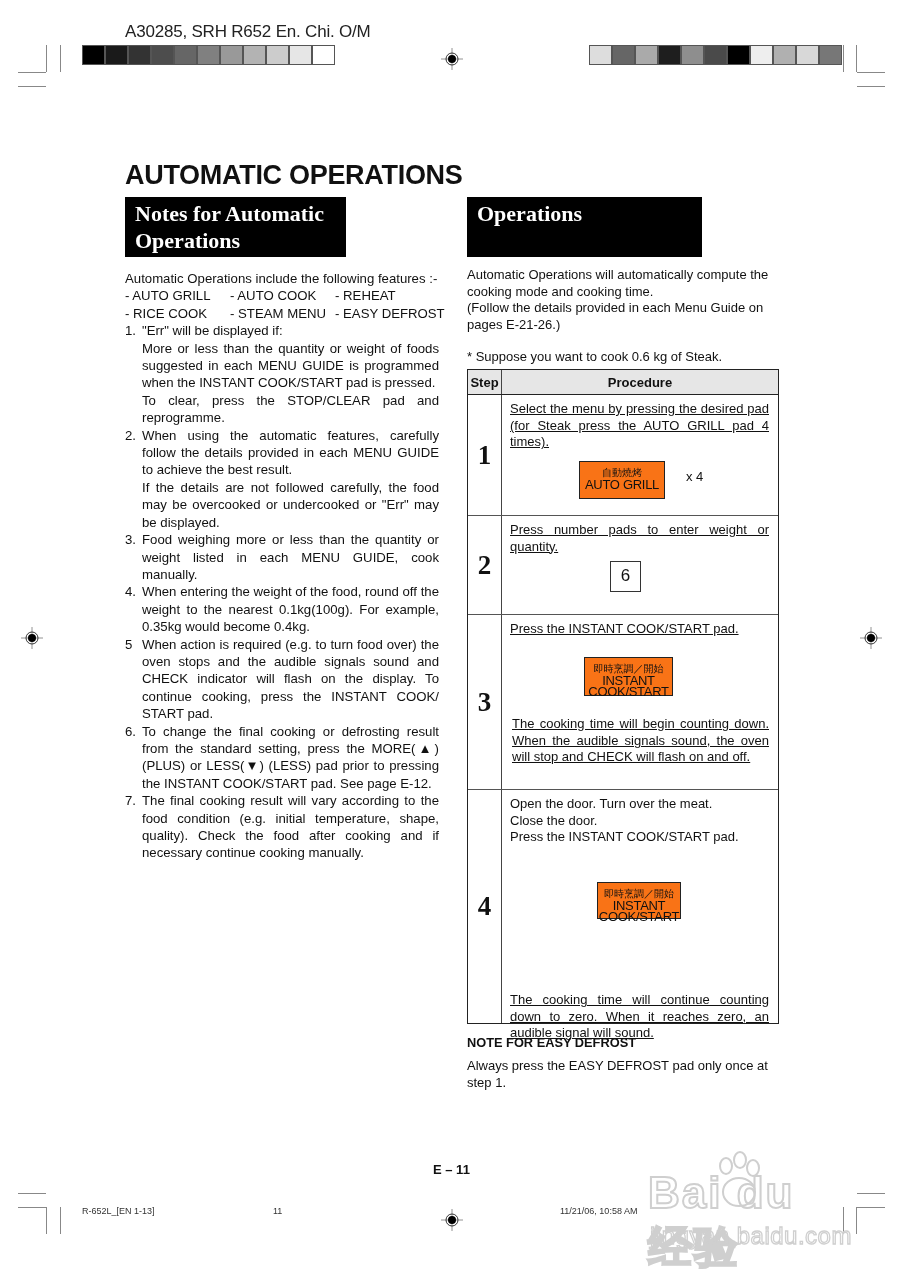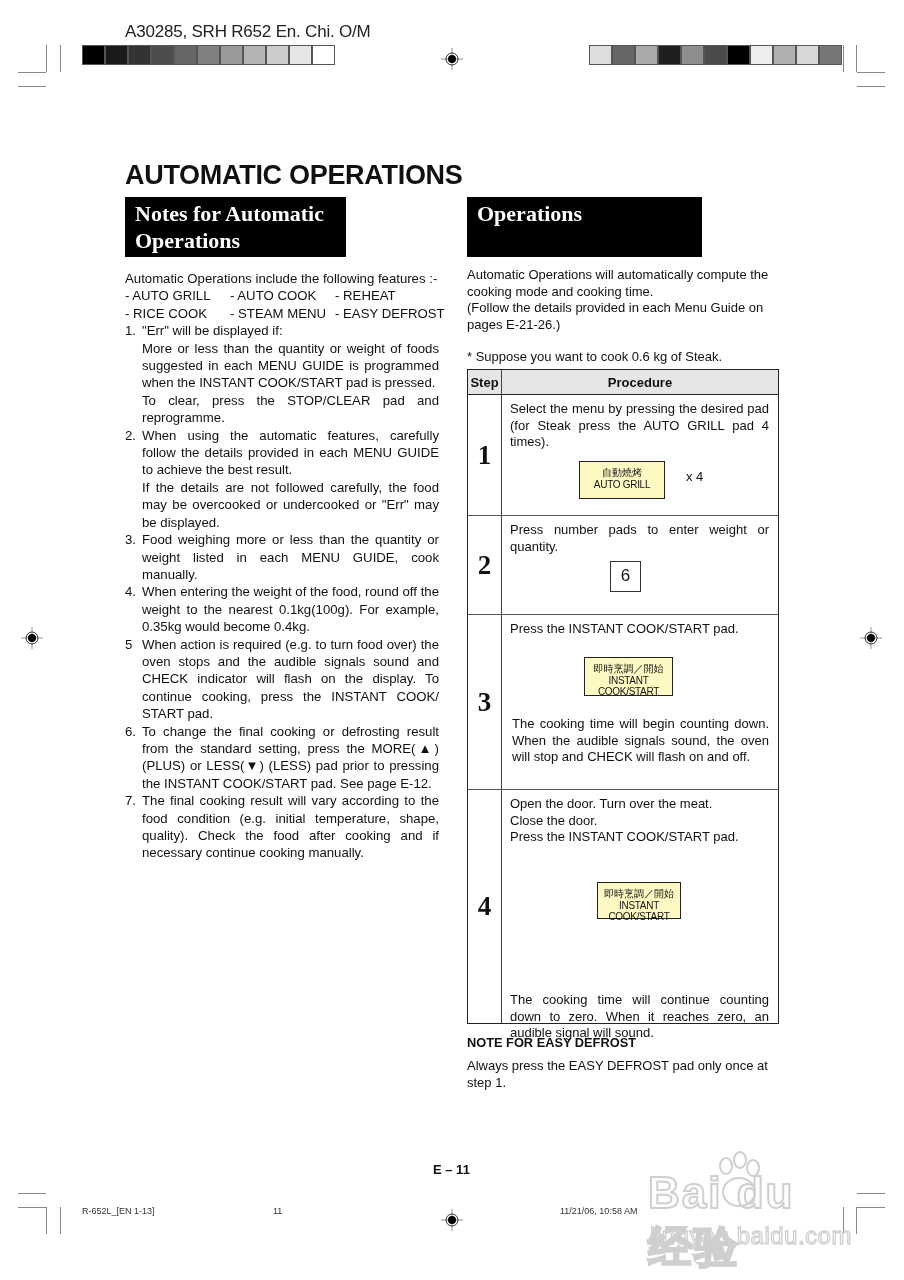--- a/index.html
+++ b/index.html
@@ -37,25 +37,25 @@
 
   .steps { position: absolute; left: 467px; top: 369px; width: 312px; border: 1.5px solid #222; border-collapse: collapse; }
   .steps-head { display: flex; height: 25px; background: #e6e6e6; border-bottom: 1.5px solid #222; font-weight: bold; font-size: 13px; }
   .steps-head .c1 { width: 34px; border-right: 1px solid #444; display: flex; align-items: center; justify-content: center; }
   .steps-head .c2 { flex: 1; display: flex; align-items: center; justify-content: center; }
   .step-row { display: flex; border-bottom: 1px solid #555; position: relative; }
   .step-row:last-child { border-bottom: none; }
   .step-num { width: 34px; flex: 0 0 34px; border-right: 1px solid #444; display: flex; align-items: center; justify-content: center;
     font-family: "Liberation Serif", serif; font-weight: bold; font-size: 27px; }
   .step-body { flex: 1; position: relative; padding: 6px 9px 0 8px; font-size: 13px; line-height: 16.6px; }
-  .step-body .t { text-align: justify; }
-
-  .pad { position: absolute; border: 1.5px solid #222; background: #fef9c3; text-align: center; }
+  .step-body .t { text-align: justify; text-decoration: underline; }
+
+  .pad { position: absolute; border: 1.5px solid #222; background: #f97316; text-align: center; }
   .pad .zh { font-size: 10px; line-height: 12px; display: block; margin-top: 5px; }
-  .pad .en { font-size: 10px; line-height: 11px; display: block; letter-spacing: -0.3px; }
+  .pad .en { font-size: 13px; line-height: 11px; display: block; letter-spacing: -0.3px; }
   .times { position: absolute; font-size: 13px; }
   .num-pad { position: absolute; border: 1px solid #333; width: 31px; height: 31px; display: flex; align-items: center; justify-content: center; font-size: 17px; }
 
   .note-title { position: absolute; left: 467px; top: 1035px; font-weight: bold; font-size: 12.8px; }
   .note-text { position: absolute; left: 467px; top: 1057px; width: 320px; font-size: 13px; line-height: 17px; }
 
   .page-num { position: absolute; left: 433px; top: 1162px; font-size: 13px; font-weight: bold; }
   .foot { position: absolute; top: 1206px; font-size: 9px; color: #333; }
 
   .watermark { position: absolute; left: 640px; top: 1150px; width: 210px; height: 115px; color: #d6d6d6; }

